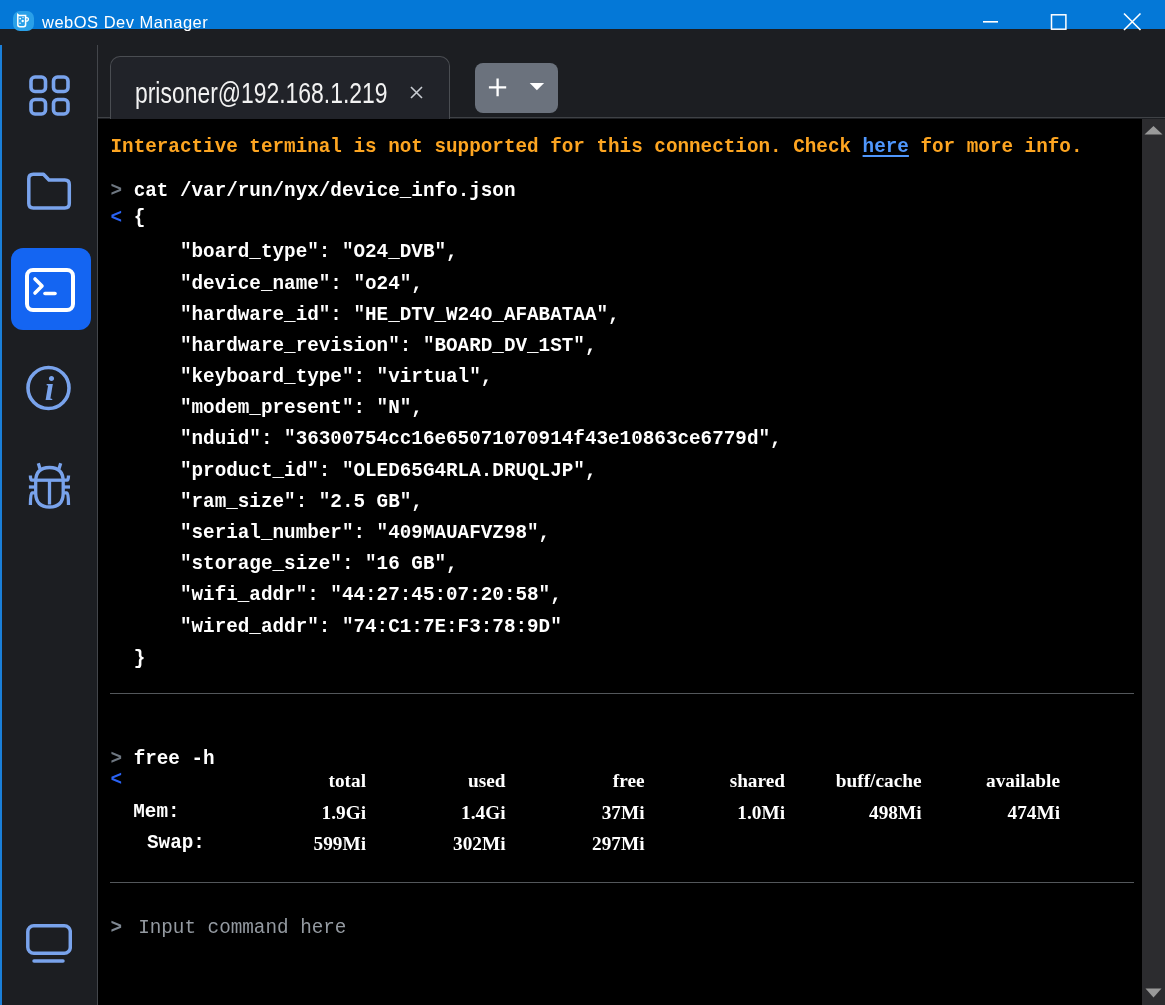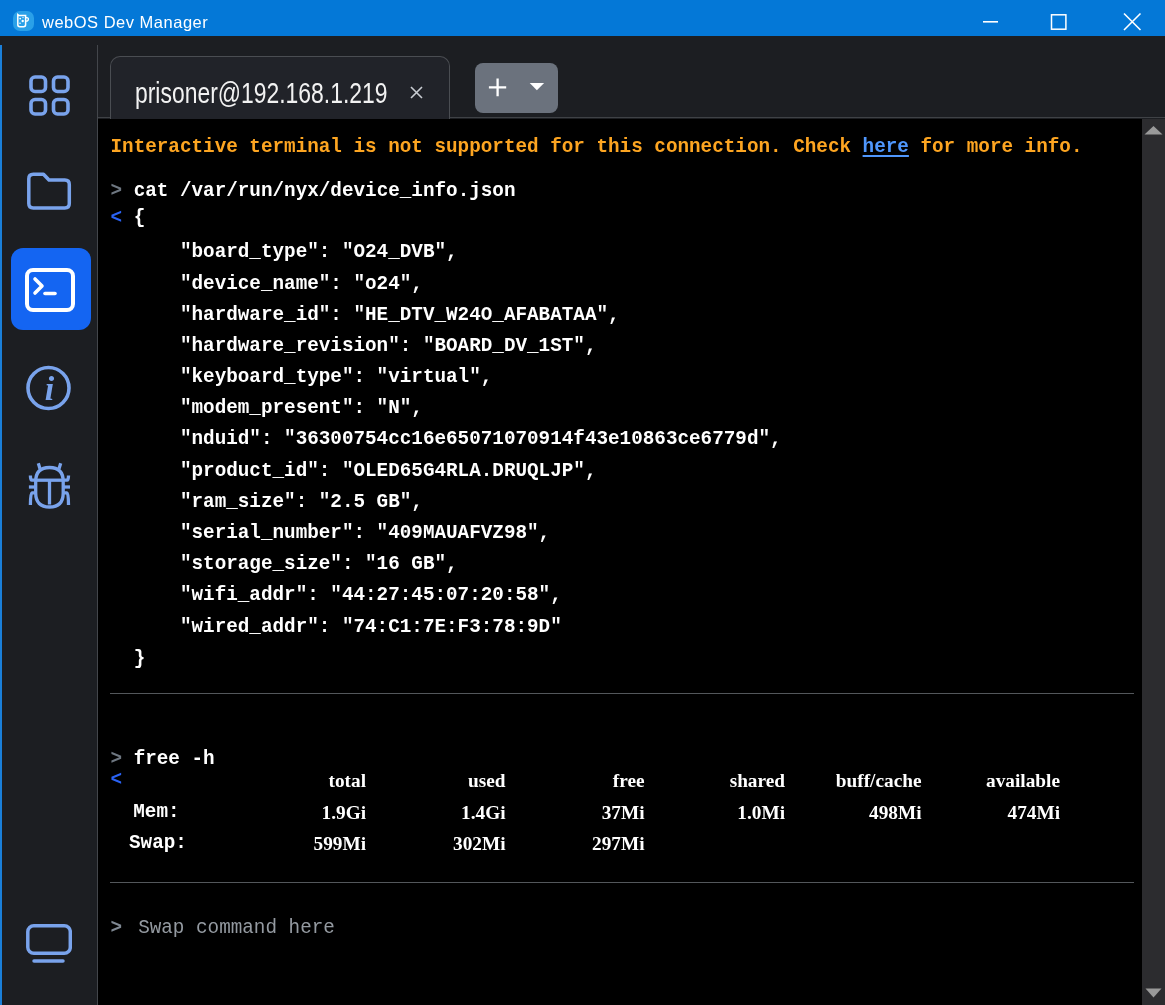--- a/index.html
+++ b/index.html
@@ -1,18 +1,18 @@
 <!DOCTYPE html>
 <html><head>
 <meta charset="utf-8">
 <style>
   * { margin:0; padding:0; box-sizing:border-box; }
   html,body { width:1165px; height:1005px; overflow:hidden; background:#1c1e22; }
   .abs { position:absolute; }
-  #titlebar { position:absolute; left:0; top:0; width:1165px; height:36px; background:#0478d7;text-decoration:underline; }
+  #titlebar { position:absolute; left:0; top:0; width:1165px; height:29px; background:#0478d7;text-decoration:underline; }
   #apptitle { position:absolute; left:42px; top:12.5px; font:400 16.5px "Liberation Sans", sans-serif; letter-spacing:0.5px; color:#fff; }
   #sidebar { position:absolute; left:0; top:45px; width:97px; height:960px; background:#1c1e22; }
   #leftedge { position:absolute; left:0; top:45px; width:2px; height:960px; background:#1a7fd9; }
   #sidediv { position:absolute; left:97px; top:45px; width:1px; height:960px; background:#43464b; }
   #tabbar { position:absolute; left:98px; top:45px; width:1067px; height:73px; background:#1c1e22; border-bottom:1px solid #3f4246; }
   #term { position:absolute; left:98px; top:119px; width:1044px; height:886px; background:#000; }
   #scroll { position:absolute; left:1142px; top:119px; width:23px; height:886px; background:#2c2c2f; }
   #tab { position:absolute; left:110px; top:56px; width:340px; height:63px; background:#212329; border:1px solid #4a4d52; border-bottom:none; border-radius:10px 10px 0 0; }
   #tabtext { position:absolute; left:134.5px; top:78.5px; font:400 29px "Liberation Sans", sans-serif; color:#f2f2f2; transform:scaleX(0.79); transform-origin:0 0; line-height:29px; white-space:pre; }
   #plusbtn { position:absolute; left:475px; top:63px; width:83px; height:50px; background:#6b727d; border-radius:8px; }
@@ -124,15 +124,15 @@
 <div class="tl" style="top:492.6px">      "ram_size": "2.5 GB",</div>
 <div class="tl" style="top:523.8px">      "serial_number": "409MAUAFVZ98",</div>
 <div class="tl" style="top:554.9px">      "storage_size": "16 GB",</div>
 <div class="tl" style="top:586.1px">      "wifi_addr": "44:27:45:07:20:58",</div>
 <div class="tl" style="top:617.8px">      "wired_addr": "74:C1:7E:F3:78:9D"</div>
 <div class="tl" style="top:649.5px">  }</div>
 <div class="sep" style="top:693px"></div>
 <div class="tl" style="top:750px"><span class="g">&gt;</span> free -h</div>
 <div class="tl" style="top:771px; left:0; width:1165px"><span class="bl lab" style="left:110.5px">&lt;</span><span class="rt" style="left:366px">total</span><span class="rt" style="left:505.5px">used</span><span class="rt" style="left:644.5px">free</span><span class="rt" style="left:785px">shared</span><span class="rt" style="left:921.5px">buff/cache</span><span class="rt" style="left:1060px">available</span></div>
 <div class="tl" style="top:802.5px; left:0; width:1165px"><span class="lab" style="left:133.3px">Mem:</span><span class="rt" style="left:366px">1.9Gi</span><span class="rt" style="left:505.5px">1.4Gi</span><span class="rt" style="left:644.5px">37Mi</span><span class="rt" style="left:785px">1.0Mi</span><span class="rt" style="left:921.5px">498Mi</span><span class="rt" style="left:1060px">474Mi</span></div>
-<div class="tl" style="top:834px; left:0; width:1165px"><span class="lab" style="left:129px">Swap:</span><span class="rt" style="left:366px">599Mi</span><span class="rt" style="left:505.5px">302Mi</span><span class="rt" style="left:644.5px">297Mi</span></div>
+<div class="tl" style="top:834px; left:0; width:1165px"><span class="lab" style="left:147px">Swap:</span><span class="rt" style="left:366px">599Mi</span><span class="rt" style="left:505.5px">302Mi</span><span class="rt" style="left:644.5px">297Mi</span></div>
 <div class="sep" style="top:882px"></div>
-<div class="tl" style="top:919.2px"><span style="color:#7f8893">&gt;</span> <span class="ph">Swap command here</span></div>
+<div class="tl" style="top:919.2px"><span style="color:#7f8893">&gt;</span> <span class="ph">Input command here</span></div>
 
 </body></html>

